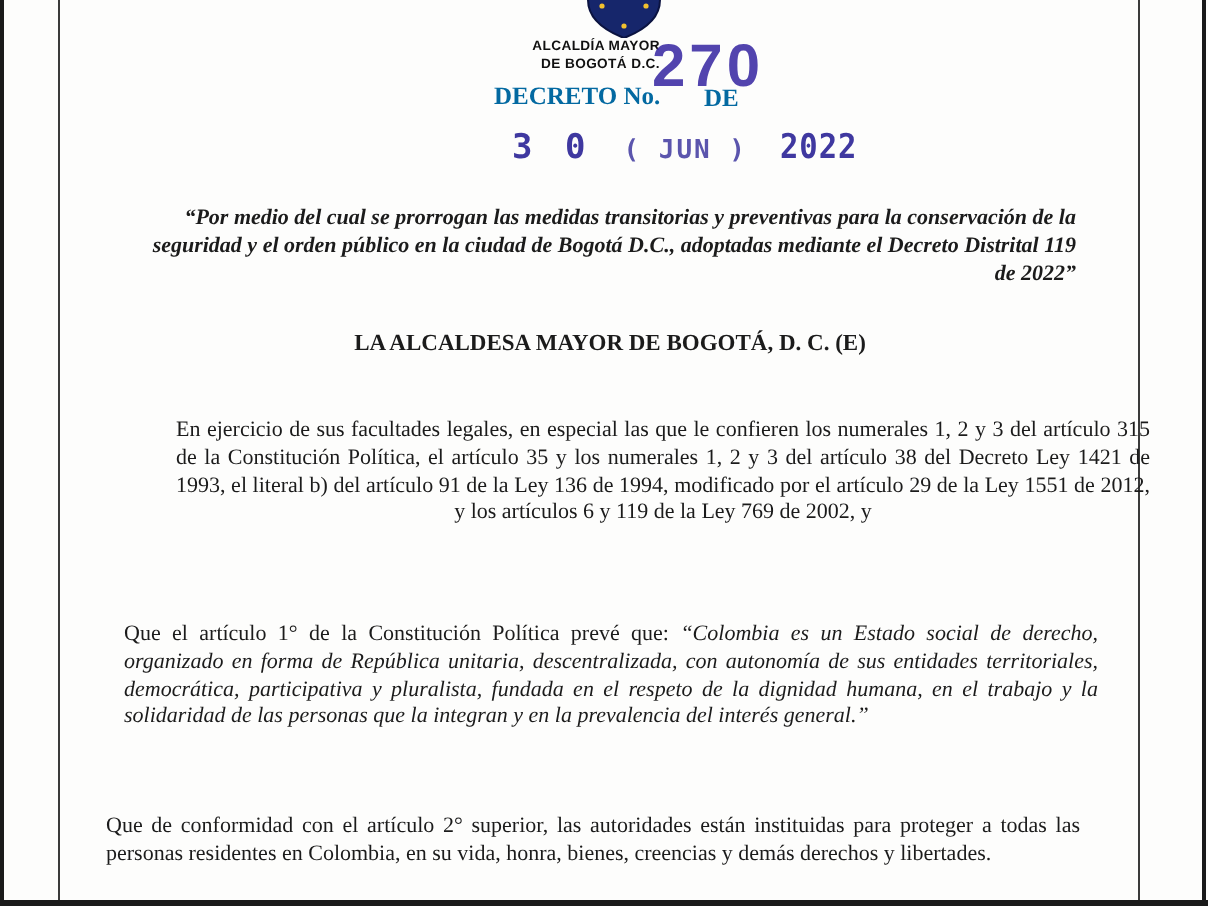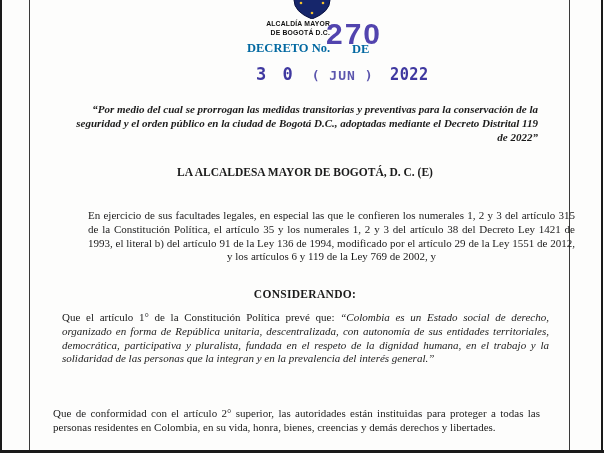--- a/index.html
+++ b/index.html
@@ -111,21 +111,20 @@
     <span class="d-mon">( JUN )</span>
     <span class="d-year">2022</span>
   </div>
 
   <div class="txt title-quote">“Por medio del cual se prorrogan las medidas transitorias y preventivas para la conservación de la seguridad y el orden público en la ciudad de Bogotá D.C., adoptadas mediante el Decreto Distrital 119 de 2022”</div>
 
   <div class="txt issuer">LA ALCALDESA MAYOR DE BOGOTÁ, D. C. (E)</div>
 
   <div class="txt powers">En ejercicio de sus facultades legales, en especial las que le confieren los numerales 1, 2 y 3 del artículo 315 de la Constitución Política, el artículo 35 y los numerales 1, 2 y 3 del artículo 38 del Decreto Ley 1421 de 1993, el literal b) del artículo 91 de la Ley 136 de 1994, modificado por el artículo 29 de la Ley 1551 de 2012, y los artículos 6 y 119 de la Ley 769 de 2002, y</div>
 
-  <div class="txt considerando">CONSIDERANDO:</div>
 
   <div class="txt recital1">
     <span>Que el artículo 1° de la Constitución Política prevé que: </span><span class="q">“Colombia es un Estado social de derecho, organizado en forma de República unitaria, descentralizada, con autonomía de sus entidades territoriales, democrática, participativa y pluralista, fundada en el respeto de la dignidad humana, en el trabajo y la solidaridad de las personas que la integran y en la prevalencia del interés general.”</span>
   </div>
 
   <div class="txt recital2">Que de conformidad con el artículo 2° superior, las autoridades están instituidas para proteger a todas las personas residentes en Colombia, en su vida, honra, bienes, creencias y demás derechos y libertades.</div>
 
 </div>
 
 </body></html>

